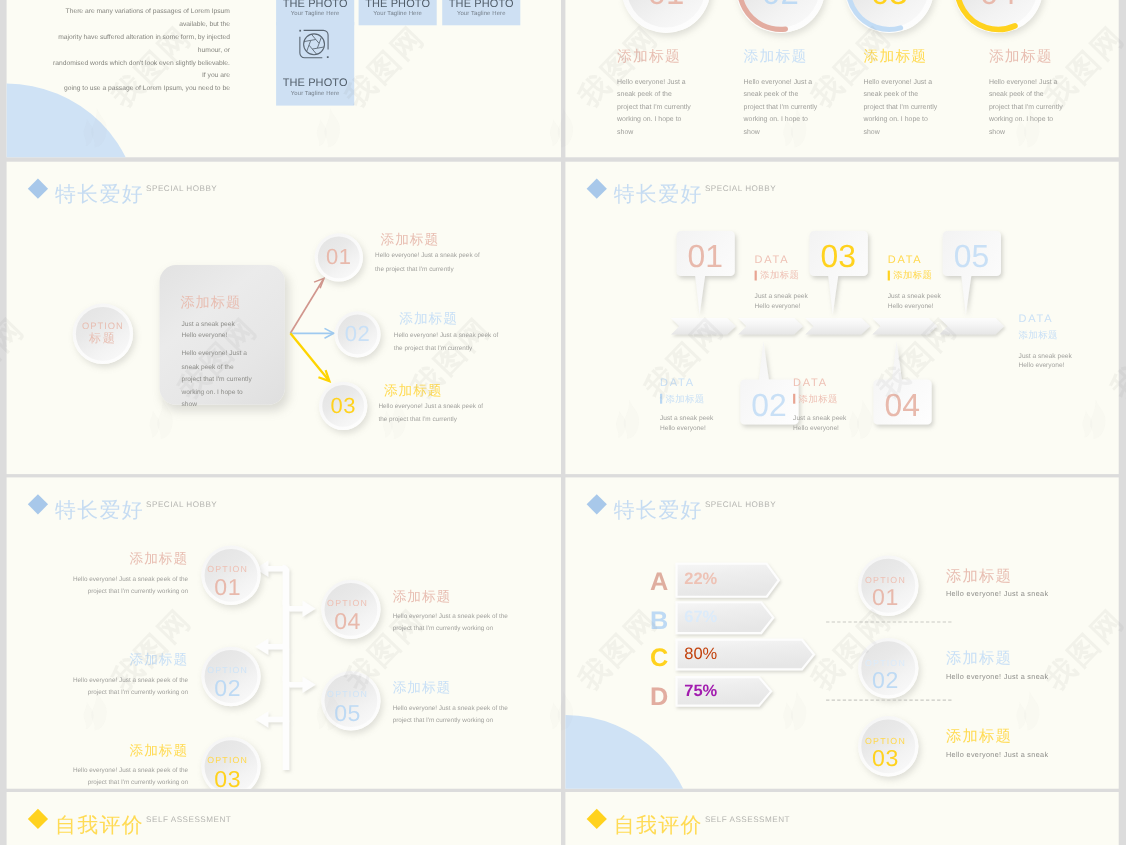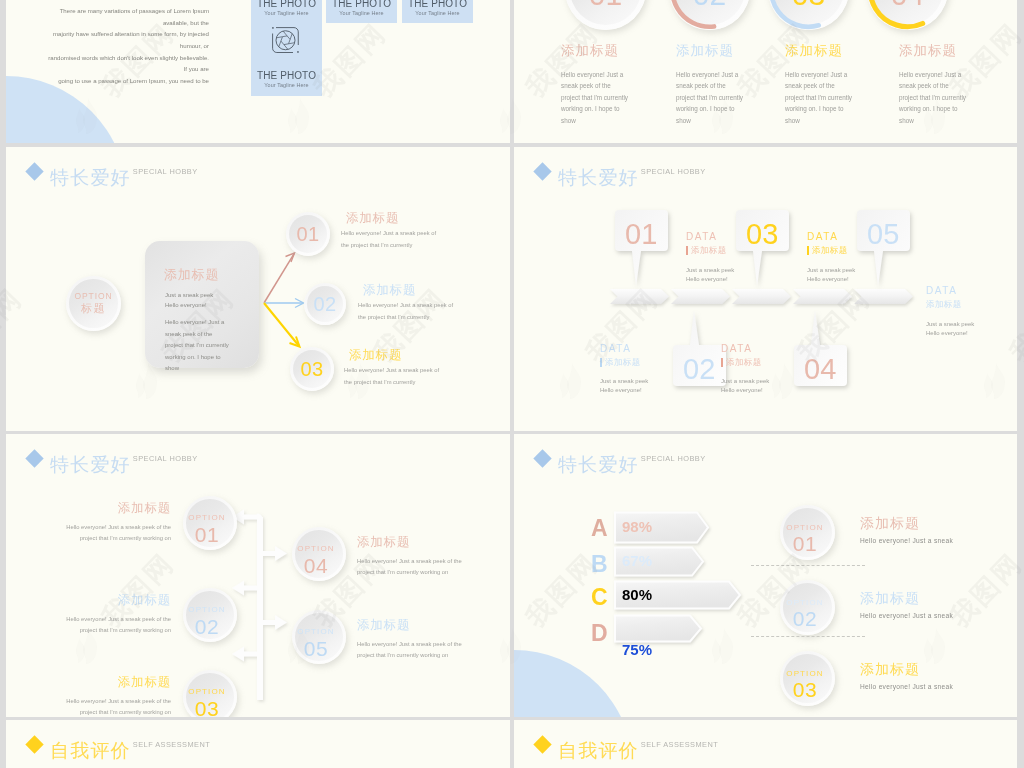--- a/index.html
+++ b/index.html
@@ -480,39 +480,39 @@
     <div class="shdr">
       <span class="dia"></span>
       <span class="hcn">特长爱好</span>
       <span class="hen">SPECIAL HOBBY</span>
     </div>
 
     <div class="rose-d" style="position:absolute;left:77px;top:83px;font-size:23px;font-weight:700;line-height:1;">A</div>
     <svg style="position:absolute;left:101px;top:78px;" width="96" height="32" viewBox="0 0 96 32">
       <path d="M0 0.5 H82 L93 15.5 L82 30.5 H0 Z" fill="url(#barg)" stroke="#fdfdfd" stroke-width="2" filter="url(#sh2)"></path>
     </svg>
-    <div style="position:absolute;left:108px;top:85px;font-size:15px;font-weight:700;color:#eec2b5;line-height:1;">98%</div>
+    <div style="position:absolute;left:108px;top:85px;font-size:15px;font-weight:700;color:#eec2b5;line-height:1;">22%</div>
 
     <div style="position:absolute;left:77px;top:119px;font-size:23px;font-weight:700;color:#bedaf4;line-height:1;">B</div>
     <svg style="position:absolute;left:101px;top:113px;" width="91" height="30" viewBox="0 0 91 30">
       <path d="M0 0.5 H77 L88 14.5 L77 28.5 H0 Z" fill="url(#barg)" stroke="#fdfdfd" stroke-width="2" filter="url(#sh2)"></path>
     </svg>
     <div style="position:absolute;left:108px;top:119px;font-size:15px;font-weight:700;color:#dcebfa;line-height:1;">67%</div>
 
     <div style="position:absolute;left:77px;top:152px;font-size:23px;font-weight:700;color:#ffd21e;line-height:1;">C</div>
     <svg style="position:absolute;left:101px;top:147px;" width="128" height="29" viewBox="0 0 128 29">
       <path d="M0 0.5 H114 L125 14 L114 27.5 H0 Z" fill="url(#barg)" stroke="#fdfdfd" stroke-width="2" filter="url(#sh2)"></path>
     </svg>
-    <div style="position:absolute;left:108px;top:153px;font-size:15px;font-weight:700;color:#000000;line-height:1;">80%</div>
+    <div style="position:absolute;left:108px;top:153px;font-size:15px;font-weight:400;color:#c2410c;line-height:1;">80%</div>
 
     <div style="position:absolute;left:77px;top:188px;font-size:23px;font-weight:700;color:#e2ada0;line-height:1;">D</div>
     <svg style="position:absolute;left:101px;top:181px;" width="89" height="28" viewBox="0 0 89 28">
       <path d="M0 0.5 H75 L86 13.5 L75 26.5 H0 Z" fill="url(#barg)" stroke="#fdfdfd" stroke-width="2" filter="url(#sh2)"></path>
     </svg>
-    <div style="position:absolute;left:108px;top:187px;font-size:15px;font-weight:700;color:#1d4ed8;line-height:1;margin-top:21px;">75%</div>
+    <div style="position:absolute;left:108px;top:187px;font-size:15px;font-weight:700;color:#a21caf;line-height:1;">75%</div>
 
     <div class="sph" style="left:266px;top:71px;width:55px;height:55px;">
       <div style="font-size:8px;letter-spacing:1.1px;color:#eec0b4;line-height:1.2;margin-top:14px;margin-right:5px;">OPTION</div>
       <div style="font-size:21px;letter-spacing:.5px;color:#e8b9ac;font-weight:300;line-height:1.15;margin-right:5px;">01</div>
     </div>
     <div style="position:absolute;left:346px;top:82px;">
       <div class="rose" style="font-size:14px;letter-spacing:1px;line-height:1;">添加标题</div>
       <div style="margin-top:7px;font-size:6.6px;letter-spacing:.3px;color:#8f8f8b;">Hello everyone! Just a sneak</div>
     </div>
     <div style="position:absolute;left:237px;top:131px;width:114px;border-top:1px dashed #c9c9c3;"></div>

